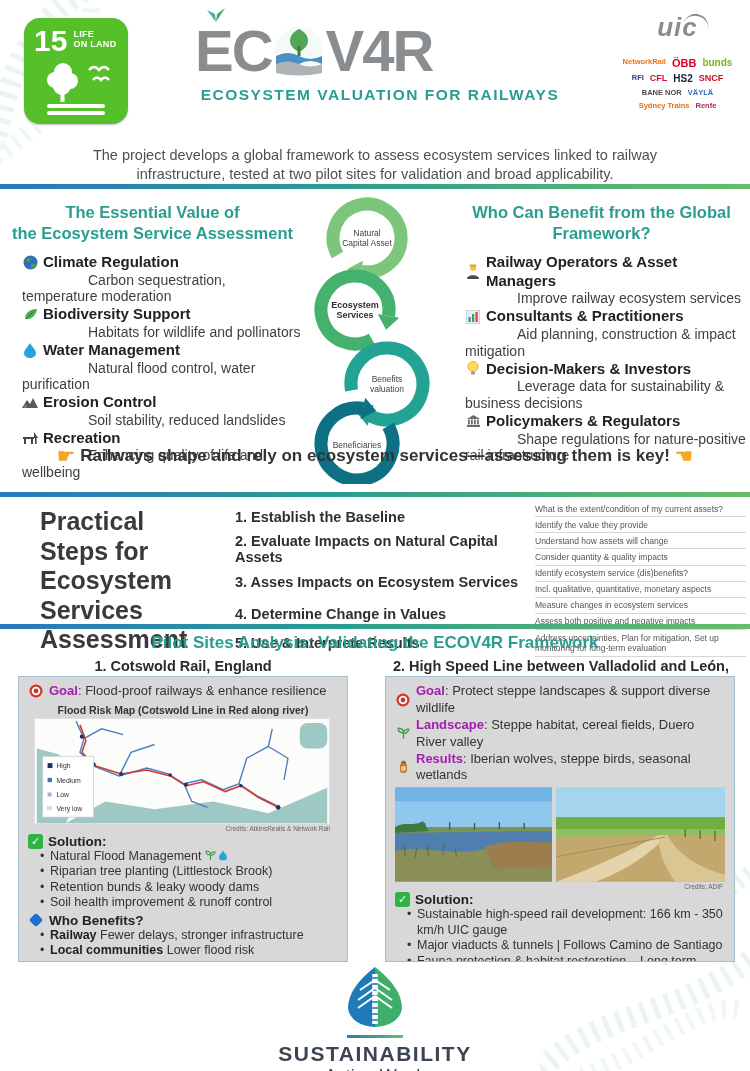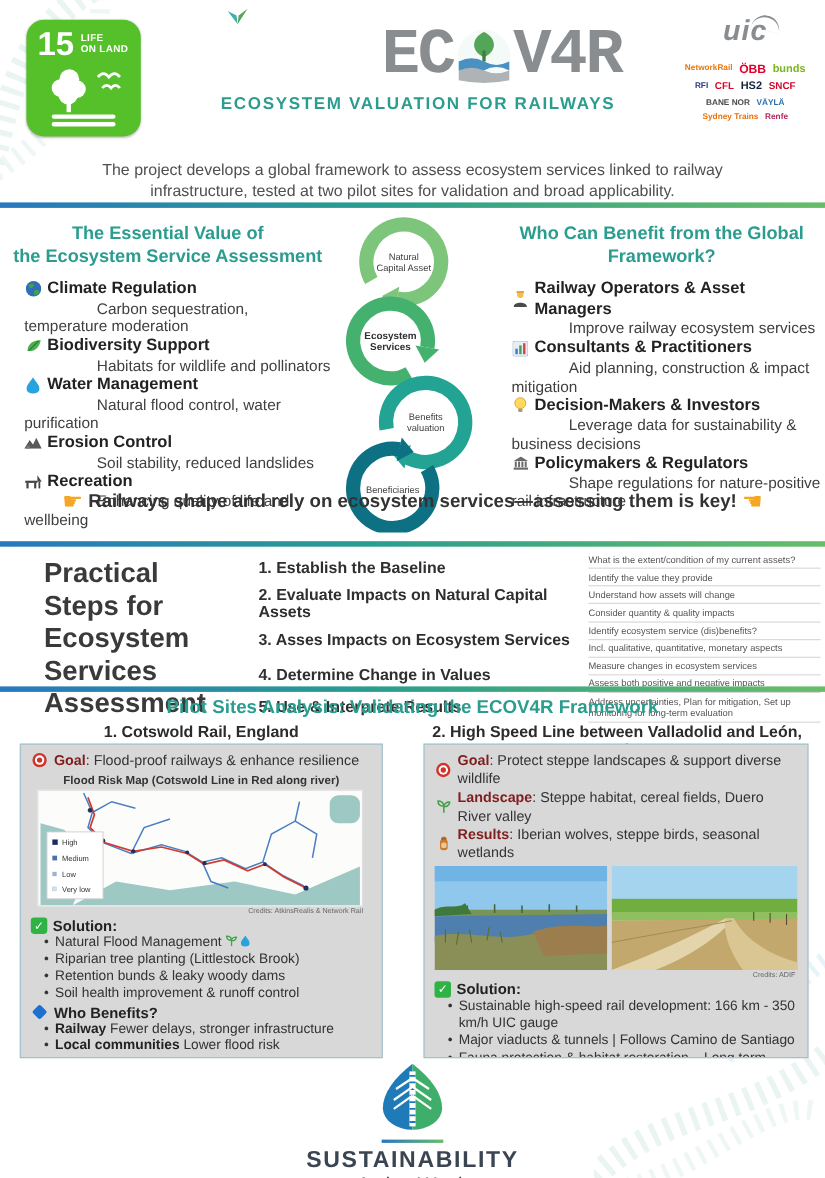--- a/index.html
+++ b/index.html
@@ -13,21 +13,21 @@
   
   .header { position:absolute; top:0; left:0; width:750px; height:148px; }
   .sdg { position:absolute; left:24px; top:18px; width:104px; height:106px;
          background:#56c02b; border-radius:16px; padding:8px 10px; box-shadow:0 1px 2px rgba(0,0,0,.25); }
   .sdg-row { display:flex; align-items:flex-start; gap:6px; }
   .sdg-num { color:#fff; font-weight:bold; font-size:30px; line-height:1; }
   .sdg-lines { color:#fff; font-weight:bold; font-size:9px; line-height:1.15; padding-top:3px; letter-spacing:.3px; }
   .sdg svg { display:block; margin:2px auto 0; }
 
   .logo-wrap { position:absolute; left:195px; top:22px; width:370px; text-align:center; }
-  .logo-line { display:flex; align-items:center; justify-content:flex-end;font-family:Liberation Mono, monospace; }
+  .logo-line { display:flex; align-items:center; justify-content:flex-start; }
   .logo-big { font-size:58px; font-weight:bold; color:#8a8d90; letter-spacing:-2px; line-height:1; }
   .butterfly { position:absolute; top:-14px; left:10px; }
   .logo-o { margin:0 2px; }
   .logo-tagline { margin-top:6px; font-size:15.5px; letter-spacing:1.5px; color:#2a9d8f; font-weight:bold; }
 
   .partners { position:absolute; right:10px; top:12px; width:125px; text-align:center; }
   .uic { font-size:26px; font-weight:bold; font-style:italic; color:#8a8d90; letter-spacing:1px; position:relative; display:inline-block; }
   .uic:after { content:""; position:absolute; right:-12px; top:2px; width:26px; height:12px;
                border-top:2.5px solid #8a8d90; border-radius:50% 50% 0 0/100% 100% 0 0; transform:rotate(14deg); }
   .partner-grid { margin-top:14px; display:flex; flex-wrap:wrap; justify-content:center; gap:4px 6px; }
@@ -68,21 +68,21 @@
   
   .pilots-title { position:absolute; top:633px; left:0; width:750px; text-align:center;
                   color:#2a9d8f; font-weight:bold; font-size:17px; }
   .site-head { position:absolute; top:658px; font-weight:bold; font-size:14.5px; color:#2b2b2b; text-align:center; }
   #site1-head { left:18px; width:330px; }
   #site2-head { left:385px; width:352px; }
   .card { position:absolute; top:676px; height:286px; background:#d8d8d8; border:1.5px solid #9fc0cc; padding:6px 9px; overflow:hidden; }
   #card1 { left:18px; width:330px; }
   #card2 { left:385px; width:350px; }
   .goal-row { display:flex; align-items:center; gap:5px; font-size:13px; line-height:1.3; color:#333; }
-  .goal-row b { color:#7f1d1d; }
+  .goal-row b { color:#a21caf; }
   .map-panel { margin:4px 6px 0; }
   .map-title { font-size:10.5px; font-weight:bold; text-align:center; color:#333; margin-bottom:2px; }
   .credits { font-size:6.5px; color:#666; text-align:right; margin:1px 2px 2px 0; }
   .sec-head { display:flex; align-items:center; gap:5px; font-weight:bold; font-size:13.5px; color:#222; margin-top:2px; }
   ul.blt { list-style:none; margin:0 0 0 10px; }
   ul.blt li { font-size:12.5px; line-height:1.24; color:#333; padding-left:12px; position:relative; }
   ul.blt li:before { content:"•"; position:absolute; left:2px; }
   .lead { font-weight:bold; color:#222; }
   .check-ic { width:15px; height:15px; background:#2fb344; border-radius:3px; color:#fff; font-size:11px;
               display:inline-flex; align-items:center; justify-content:center; font-weight:bold; }

